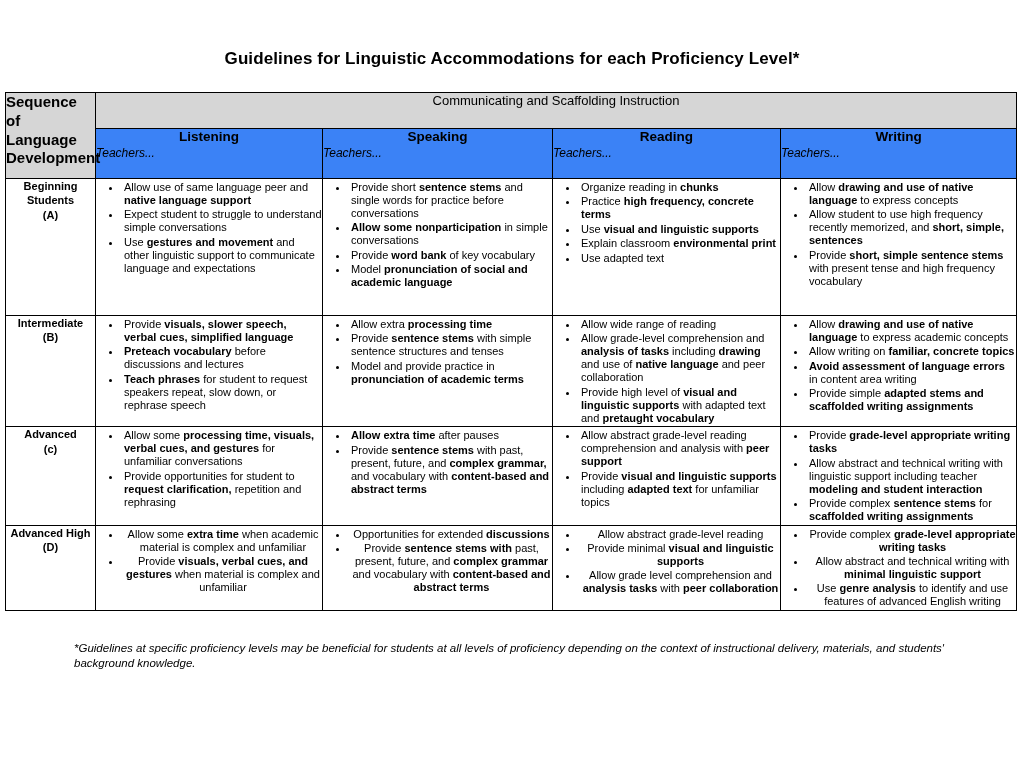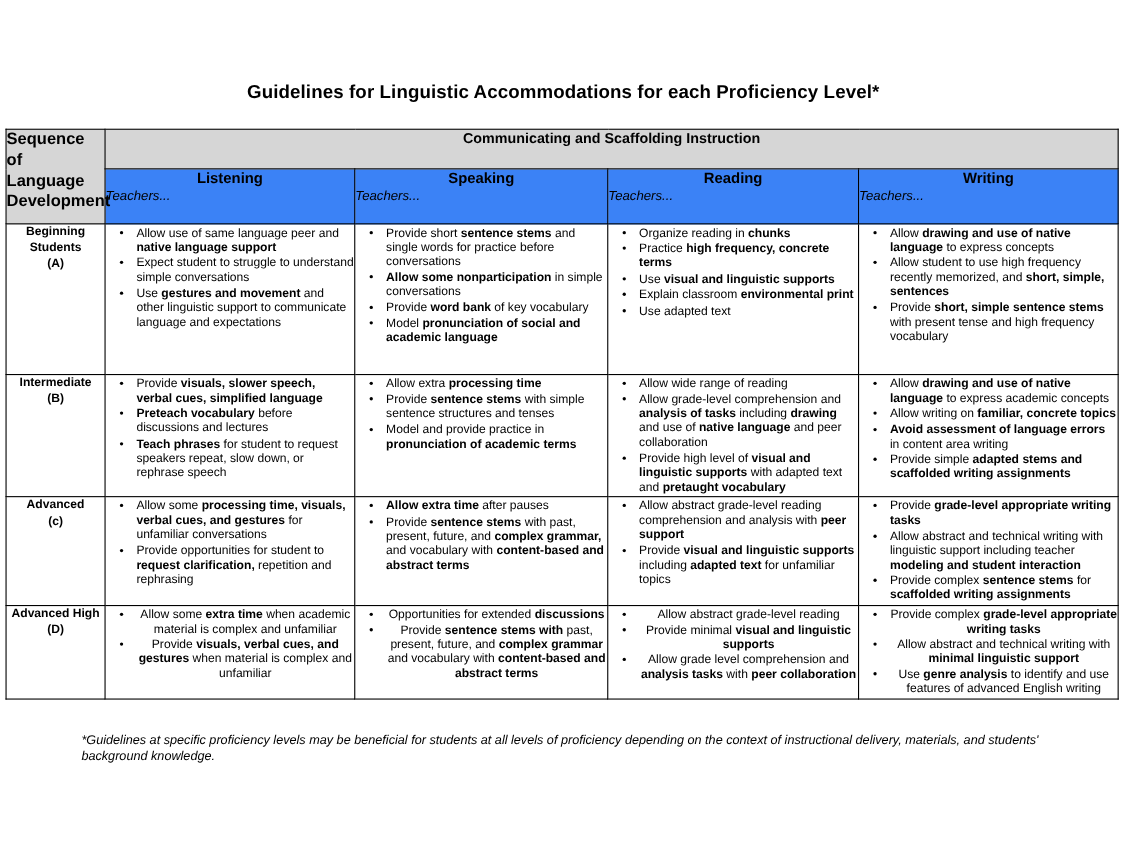--- a/index.html
+++ b/index.html
@@ -10,21 +10,21 @@
   html, body { margin: 0; padding: 0; }
   body {
     width: 1024px; height: 768px;
     background: #ffffff;
     font-family: "Liberation Sans", sans-serif;
     color: #000;
   }
   .page { width: 1024px; height: 768px; position: relative; overflow: hidden; }
   .title {
     margin: 0;
-    padding-top: 74px;
+    padding-top: 49px;
     text-align: center;
     font-size: 17px;
     font-weight: bold;
     letter-spacing: 0.1px;
   }
   table.acc {
     border-collapse: collapse;
     table-layout: fixed;
     width: 1011px;
     margin: 23px 0 0 5px;
@@ -40,21 +40,21 @@
     font-size: 15px;
     font-weight: bold;
     text-align: left;
     vertical-align: middle;
     padding: 2px 4px;
     line-height: 1.25;
   }
   th.band {
     background: var(--header-bg);
     font-size: 13px;
-    font-weight: bold;
+    font-weight: normal;
     vertical-align: middle;
     height: 36px;
   }
   th.colhead {
     height: 50px;
     background: #3b82f6;
     vertical-align: bottom;
     padding: 2px 6px 1px 6px;
     font-weight: normal;
   }

